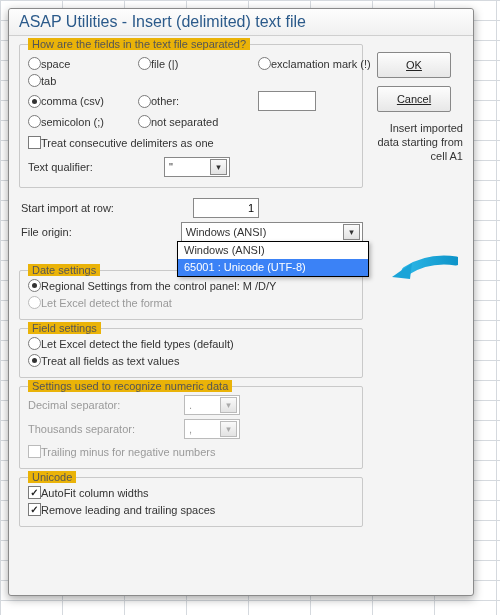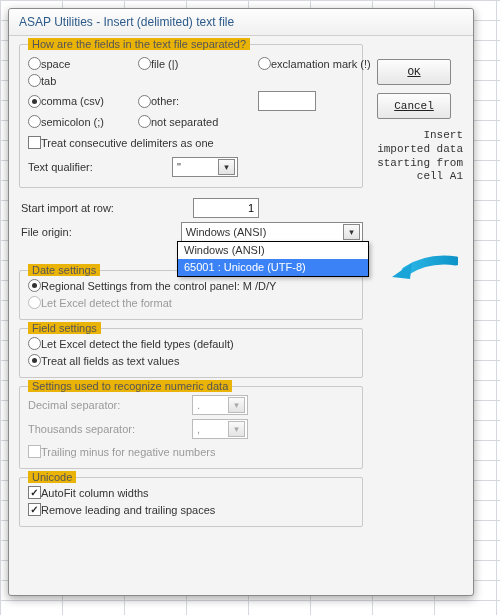--- a/index.html
+++ b/index.html
@@ -19,35 +19,35 @@
     background:#f4f4f4;
     border:1px solid #8a8a8a;
     box-shadow:0 3px 10px rgba(0,0,0,.35);
     border-radius:3px;
     overflow:visible;
   }
   .titlebar{
     height:26px;line-height:26px;padding:0 10px;
     background:linear-gradient(#fdfdfd,#f0f0f0);
     border-bottom:1px solid #cfcfcf;
-    color:#2b5a8a;font-size:12px;
+    color:#2b5a8a;font-size:16px;
     border-radius:3px 3px 0 0;
   }
   .client{position:absolute;left:0;right:0;top:27px;bottom:0;padding:8px 10px 10px 10px;}
   .group{
     border:1px solid #c9c9c9;border-radius:2px;
     padding:8px 8px 10px 8px;margin:0 0 8px 0;position:relative;
     background:#f4f4f4;
   }
   .group>.legend{
     position:absolute;top:-7px;left:8px;background:#eab308;
     padding:0 4px;color:#555;font-size:11px;
   }
   .group.disabled,.disabled{color:#9a9a9a;}
-  .row{display:flex;align-items:center;gap:14px;min-height:20px;}
+  .row{display:flex;align-items:center;gap:6px;min-height:20px;}
   .col3{display:grid;grid-template-columns:110px 120px 140px;row-gap:4px;}
   .radio,.check{display:flex;align-items:center;}
   .radio .dot{
     width:11px;height:11px;border:1px solid #7a7a7a;border-radius:50%;
     background:#fff;display:inline-flex;align-items:center;justify-content:center;
   }
   .radio.sel .dot::after{content:"";width:5px;height:5px;border-radius:50%;background:#333;}
   .check .box{
     width:11px;height:11px;border:1px solid #7a7a7a;background:#fff;
     display:inline-flex;align-items:center;justify-content:center;font-size:10px;line-height:10px;
@@ -65,21 +65,21 @@
     width:15px;height:14px;border:1px solid #888;
     background:linear-gradient(#fafafa,#e3e3e3);
     display:flex;align-items:center;justify-content:center;font-size:9px;color:#333;
   }
   .btn{
     width:72px;height:24px;border:1px solid #888;border-radius:2px;
     background:linear-gradient(#fdfdfd,#e7e7e7);
     display:flex;align-items:center;justify-content:center;
     font-size:11px;text-decoration:underline;color:#222;
   }
-  .sidecol{position:absolute;right:10px;top:23px;width:86px;font-family:Liberation Mono, monospace;}
+  .sidecol{position:absolute;right:10px;top:16px;width:86px;}
   .sidecol .note{font-size:11px;color:#333;margin-top:10px;line-height:1.25;text-align:right;}
   .leftcol{margin-right:100px;}
   .plainrow{display:flex;align-items:center;gap:22px;margin:4px 0 4px 2px;}
   .label{width:150px;}
   .dropdown{
     position:absolute;border:1px solid #000;background:#fff;z-index:5;
     box-shadow:2px 2px 4px rgba(0,0,0,.25);
   }
   .dropdown .opt{padding:1px 6px;height:15px;line-height:15px;}
   .dropdown .opt.hl{background:#3b82f6;color:#fff;}

